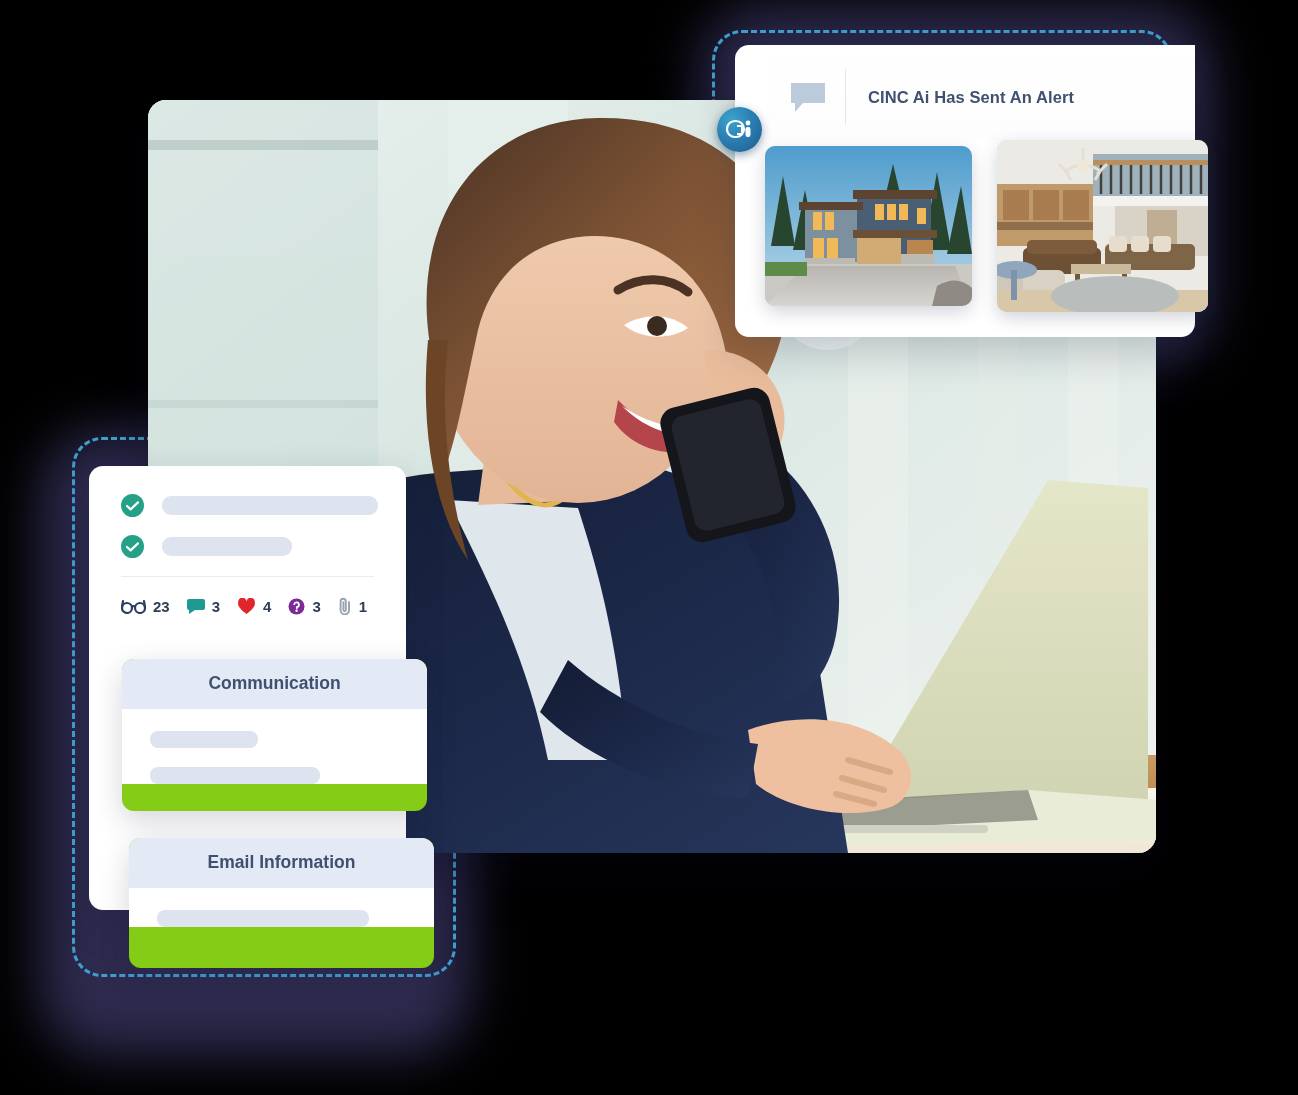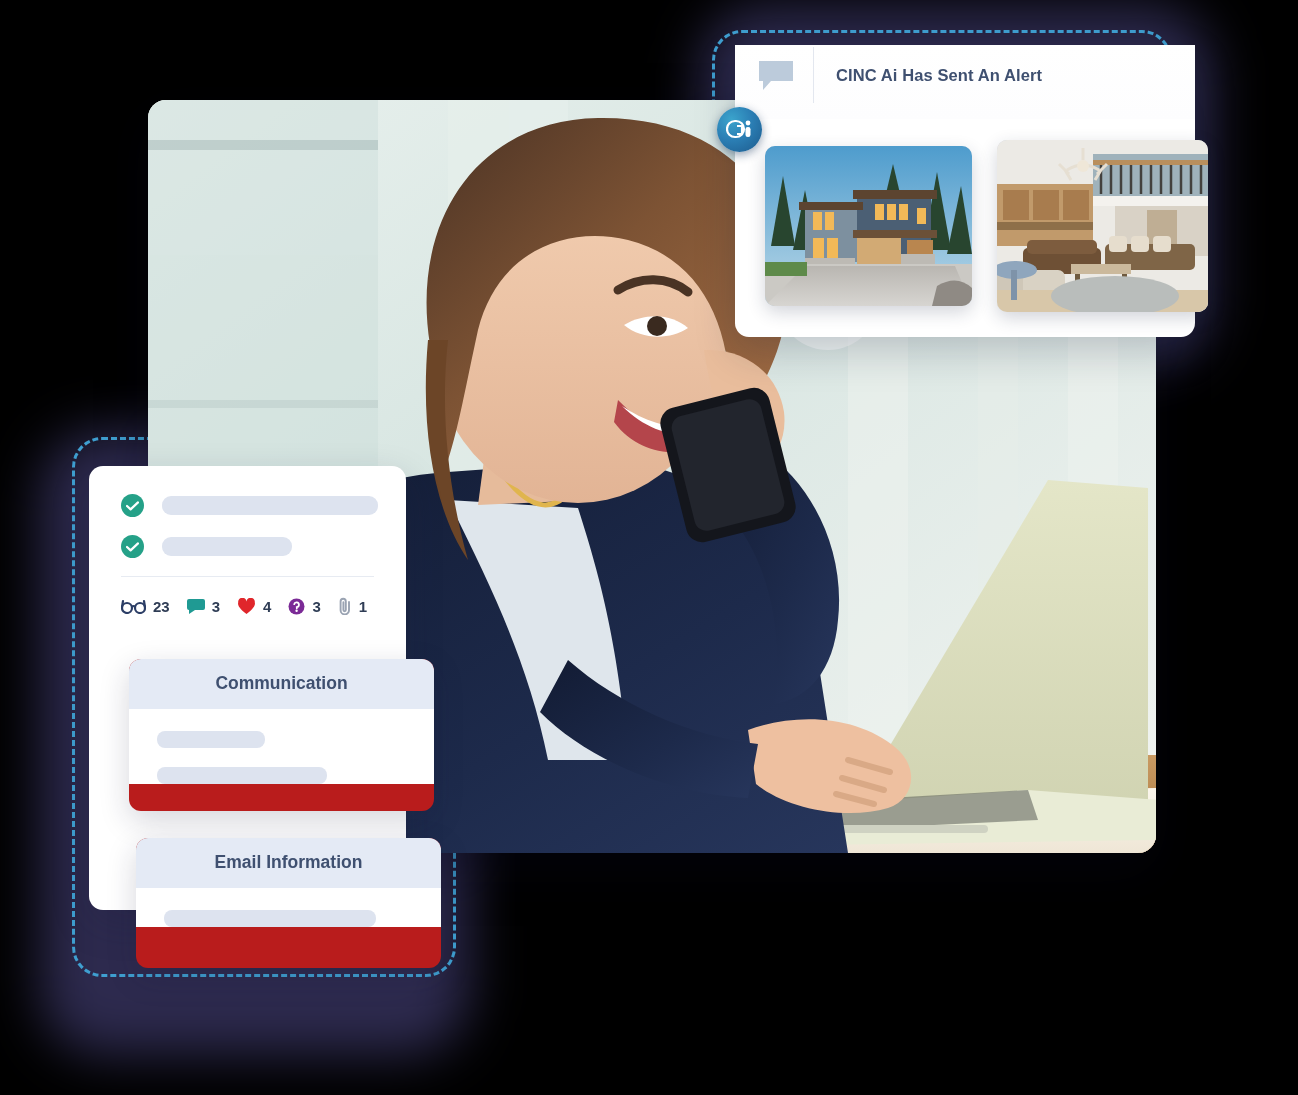--- a/index.html
+++ b/index.html
@@ -49,22 +49,23 @@
     position: absolute;
     left: 735px; top: 45px;
     width: 460px; height: 292px;
     background: #ffffff;
     border-radius: 14px;
     box-shadow: 0 14px 40px rgba(25,30,60,.22);
     overflow: visible;
   }
   .alert-card__header {
     display: flex; align-items: center;
-    padding: 2px 20px 16px 22px;
+    padding: 24px 20px 16px 22px;
     background: linear-gradient(180deg,#ffffff 0%,#fdfdfe 100%);
+    margin-left: 32px;
   }
   .alert-card__icon {
     width: 38px; height: 34px; flex: none;
     margin-right: 18px;
   }
   .alert-card__divider {
     width: 1px; height: 56px; background: #e3e7ef; flex: none; margin-right: 22px;
   }
   .alert-card__textwrap { flex: 1 1 auto; min-width: 0; }
   .alert-card__title {
@@ -127,25 +128,24 @@
     padding: 20px 0 0 32px; gap: 17px;
   }
   .stat { display: flex; align-items: center; gap: 7px; }
   .stat svg { display: block; }
   .stat__count { font-size: 15px; font-weight: bold; color: #2f3d55; }
 
   
   .section-card {
     position: absolute;
     width: 305px;
-    background: #b91c1c;
+    background: #84cc16;
     border-radius: 12px;
     box-shadow: 0 10px 30px rgba(25,30,60,.18);
     overflow: hidden;
-    margin-left: 7px;
   }
   .section-card--communication { left: 122px; top: 659px; height: 152px; }
   .section-card--email         { left: 129px; top: 838px; height: 130px; }
   .section-card__header {
     background: #e4eaf5;
     text-align: center;
     padding: 14px 10px 15px;
     font-size: 17.5px; font-weight: bold; color: #3f5070;
   }
   .section-card__body { padding: 22px 28px 0 28px; background: #fff; }

